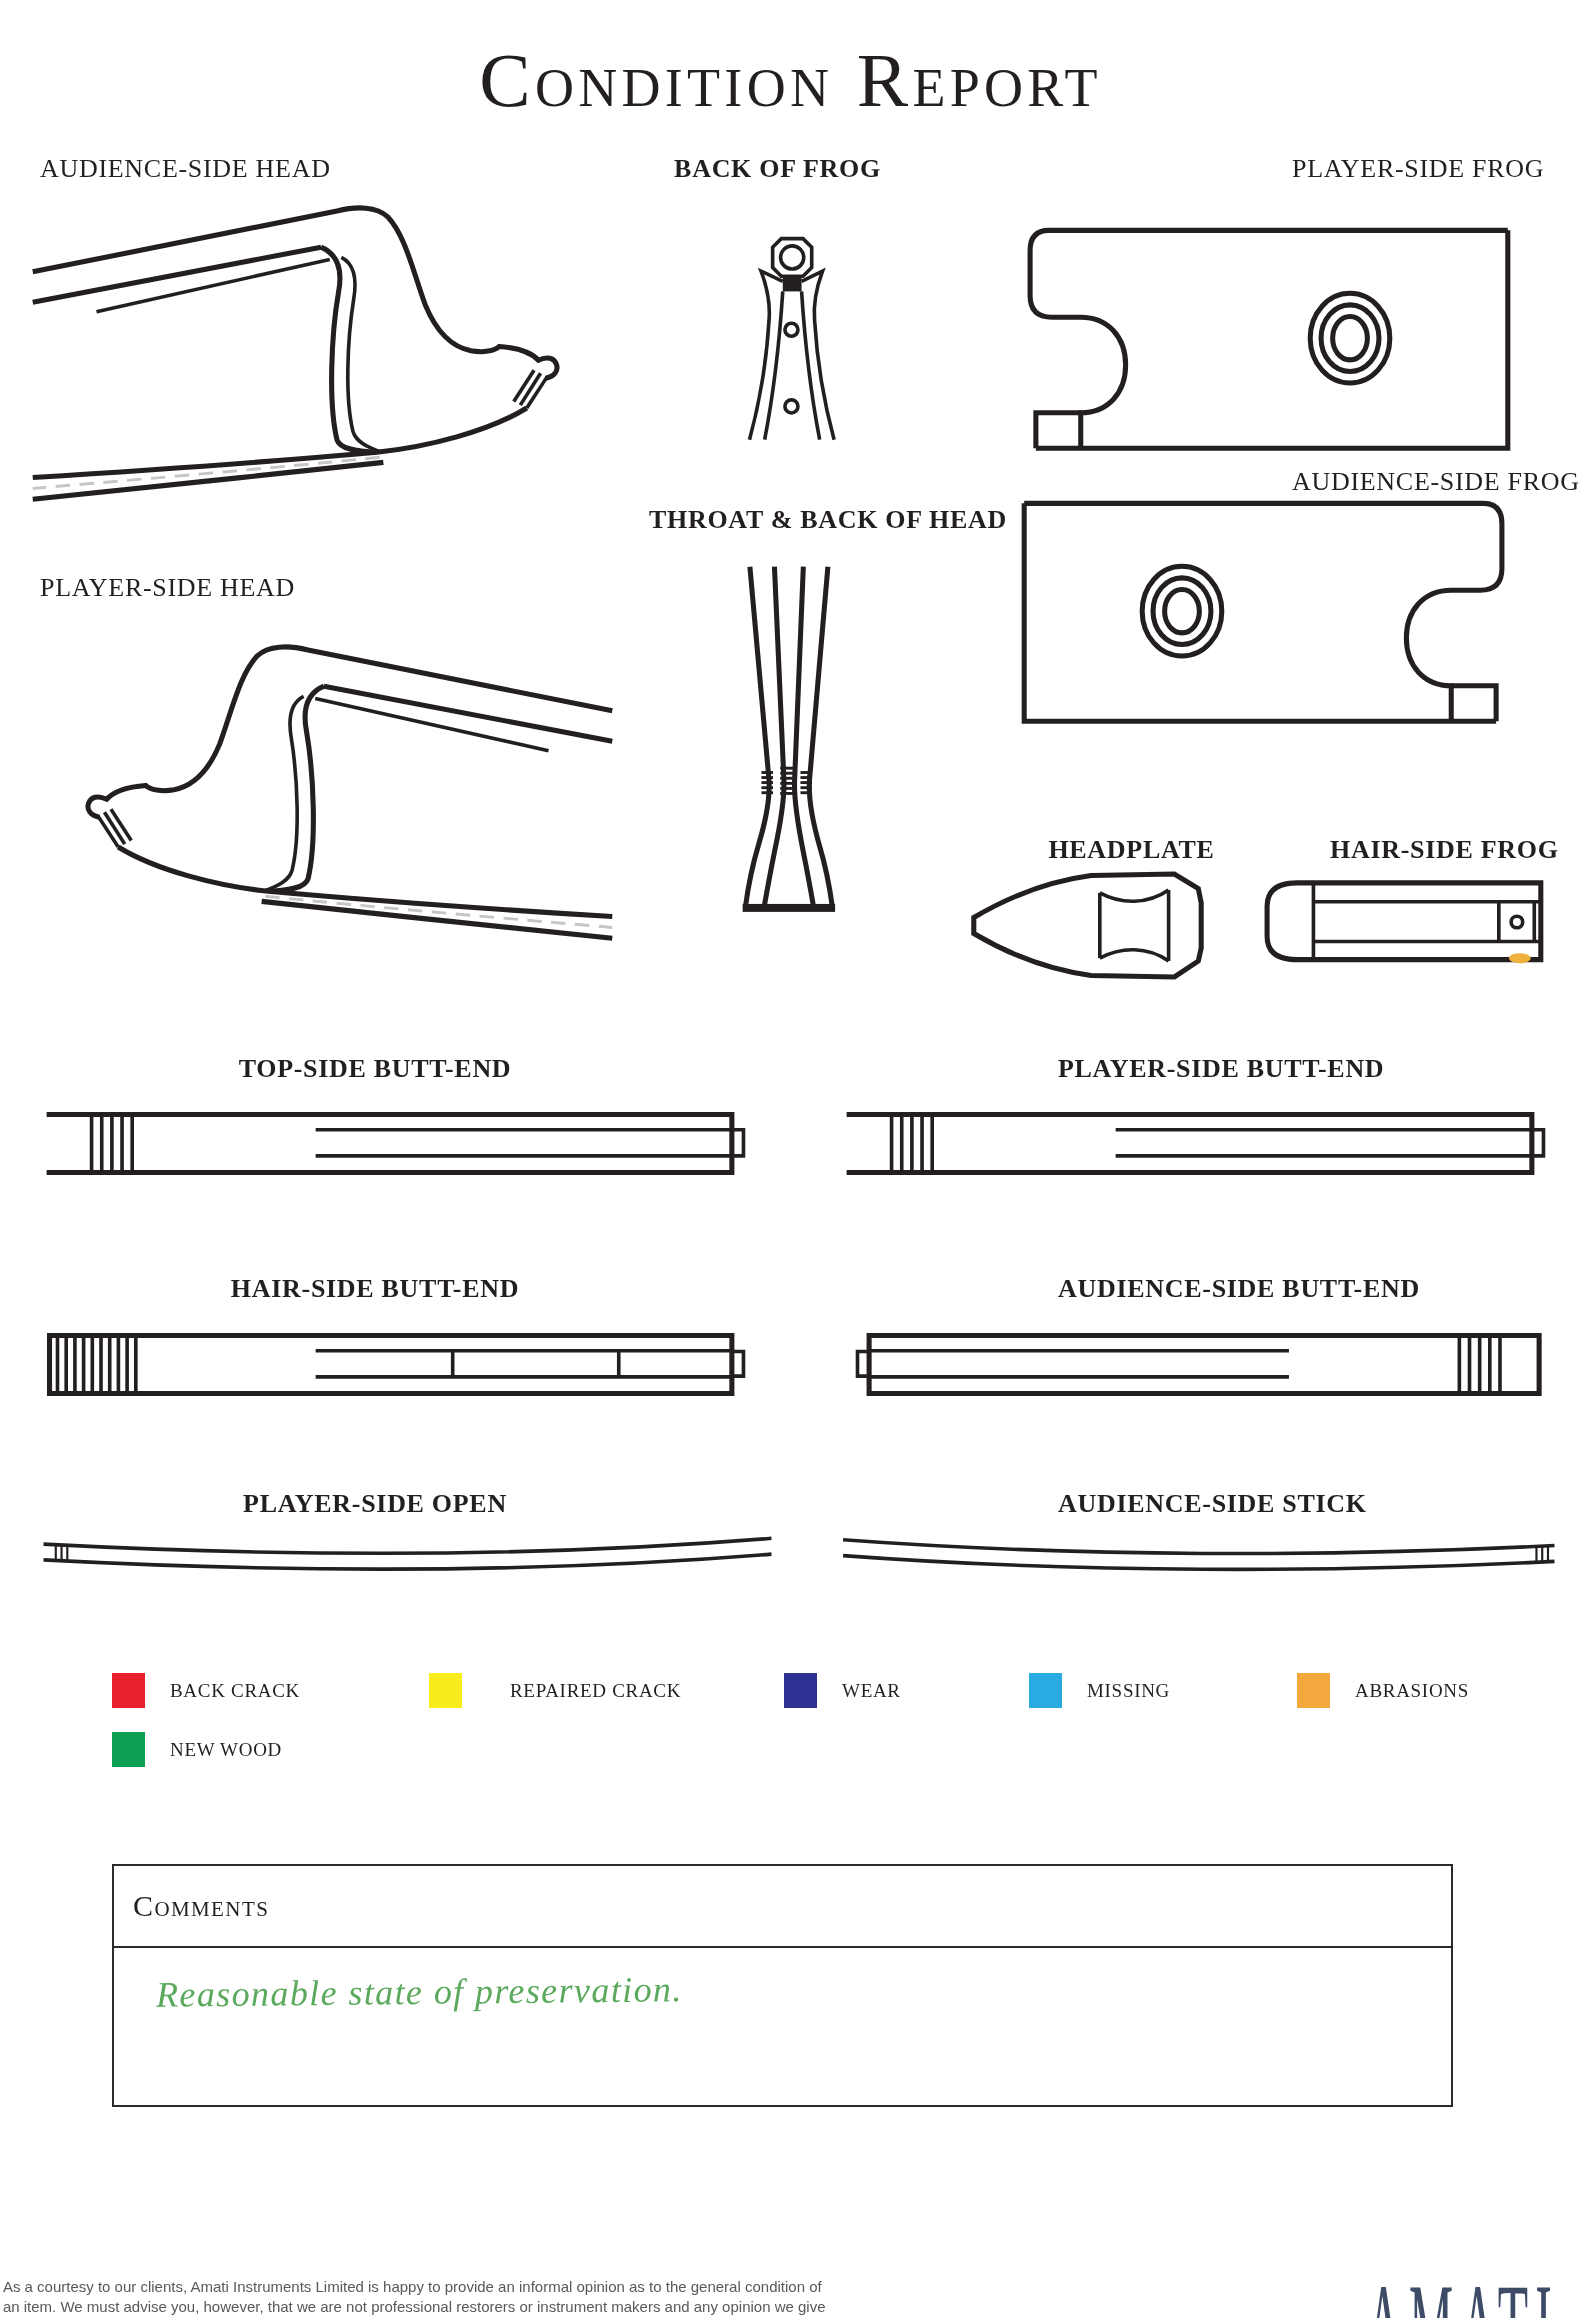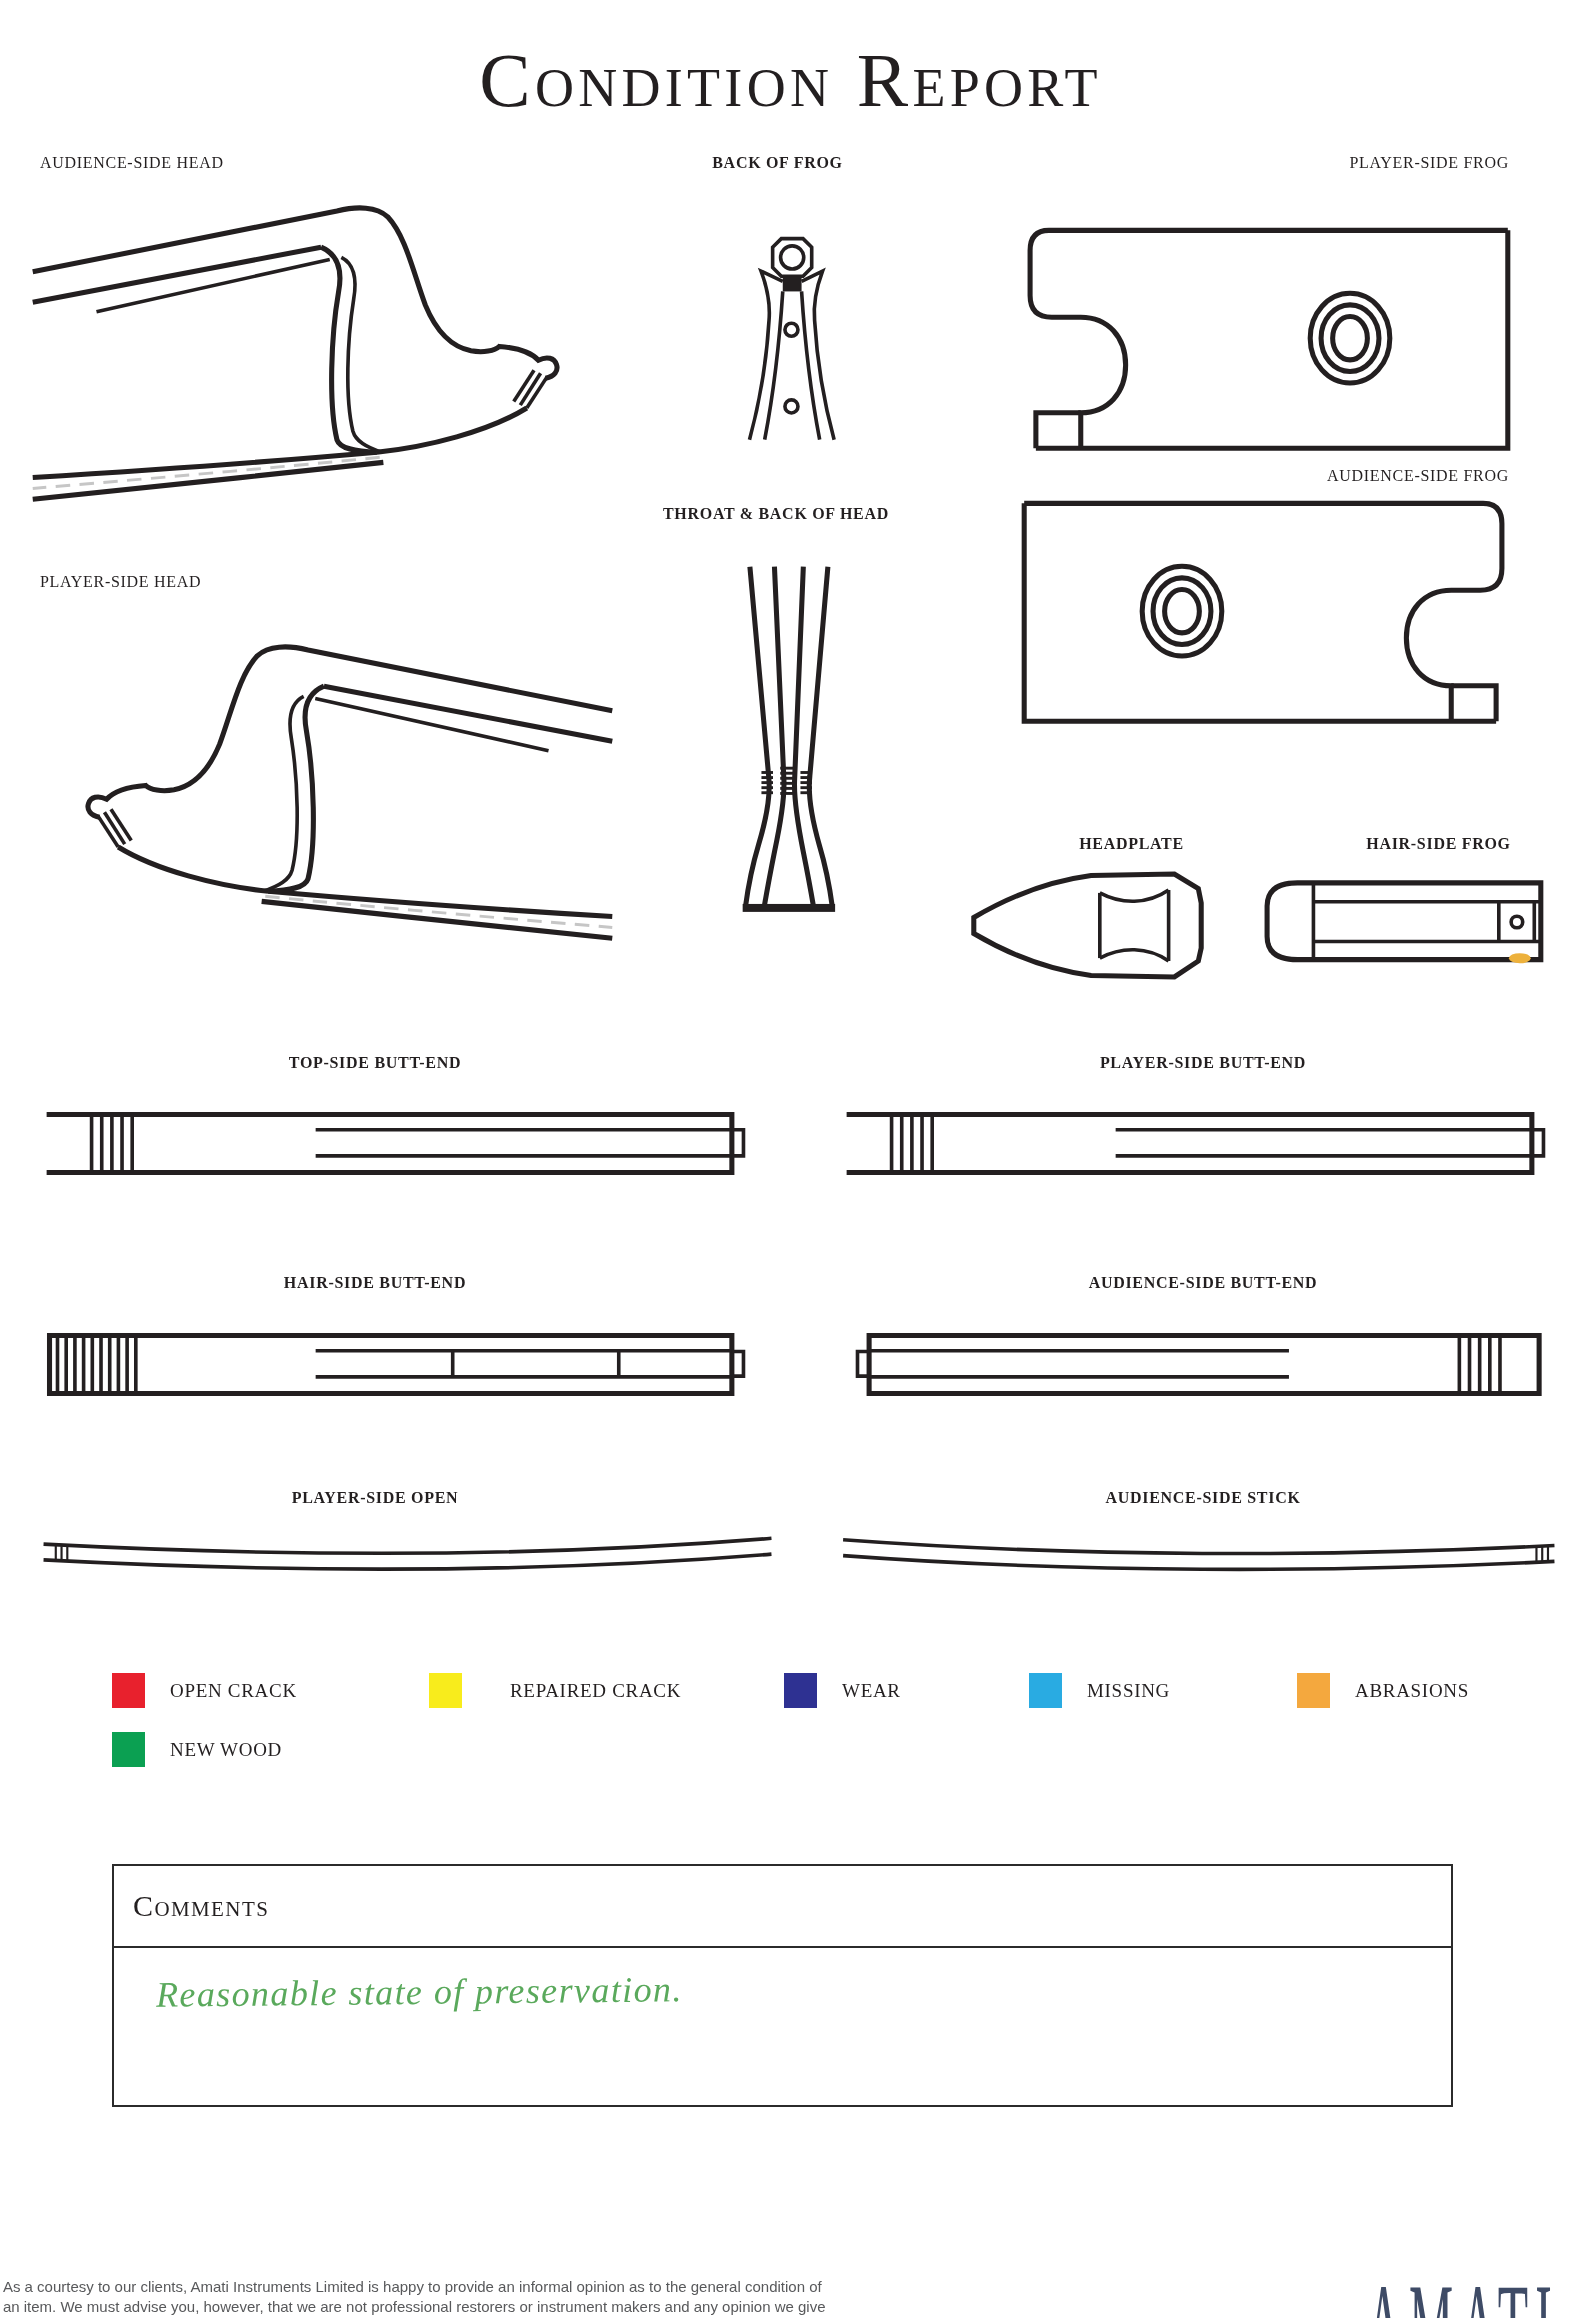--- a/index.html
+++ b/index.html
@@ -1,20 +1,20 @@
 <!DOCTYPE html>
 <html style="font-size:11.6px"><head>
 <meta charset="utf-8">
 <style>
   html,body{margin:0;padding:0;background:#fff;}
   .page{position:relative;width:1581px;height:2319px;background:#ffffff;
         font-family:"Liberation Serif",serif;color:#231f20;overflow:hidden;margin-top:48px;}
   .title{position:absolute;top:-11.6px;left:0;width:100%;text-align:center;
          font-variant:small-caps;font-size:77px;letter-spacing:4.3px;color:#231f20;}
-  .lbl{position:absolute;font-size:16px;letter-spacing:0.7px;white-space:nowrap;color:#231f20;}
+  .lbl{position:absolute;font-size:26px;letter-spacing:0.7px;white-space:nowrap;color:#231f20;}
   .lbl.c{text-align:center;font-weight:bold;}
   .lbl.r{text-align:right;}
   svg.draw{position:absolute;overflow:visible;}
   .ln{stroke:#231f20;fill:none;stroke-width:7;stroke-linejoin:miter;}
   .ln5{stroke:#231f20;fill:none;stroke-width:5;}
   .dash{stroke:#c6c6c6;fill:none;stroke-width:4;stroke-dasharray:20 13;}
   .fillb{fill:#231f20;stroke:none;}
   .legend-item{position:absolute;display:flex;align-items:center;gap:25px;}
   .swatch{width:33px;height:35px;}
   .legend-label{font-size:19px;letter-spacing:0.7px;white-space:nowrap;}
@@ -243,21 +243,21 @@
     <path class="ln5" d="M 5,30 C 330,54 680,54 993,38"></path>
     <g stroke="#231f20" stroke-width="3">
       <line x1="968" y1="18" x2="968" y2="38"></line>
         <line x1="976" y1="18" x2="976" y2="38"></line>
       <line x1="984" y1="17" x2="984" y2="37"></line>
     </g>
   </svg>
 
   <div class="legend-item" style="left:112px;top:1625px;">
     <div class="swatch" style="background: rgb(232, 33, 45);"></div>
-    <span class="legend-label">OPEN CRACK</span>
+    <span class="legend-label">BACK CRACK</span>
   </div>
   <div class="legend-item" style="left:429px;top:1625px;gap:48px;">
     <div class="swatch" style="background: rgb(248, 236, 28);"></div>
     <span class="legend-label">REPAIRED CRACK</span>
   </div>
   <div class="legend-item" style="left:784px;top:1625px;">
     <div class="swatch" style="background: rgb(46, 49, 146);"></div>
     <span class="legend-label">WEAR</span>
   </div>
   <div class="legend-item" style="left:1029px;top:1625px;">

